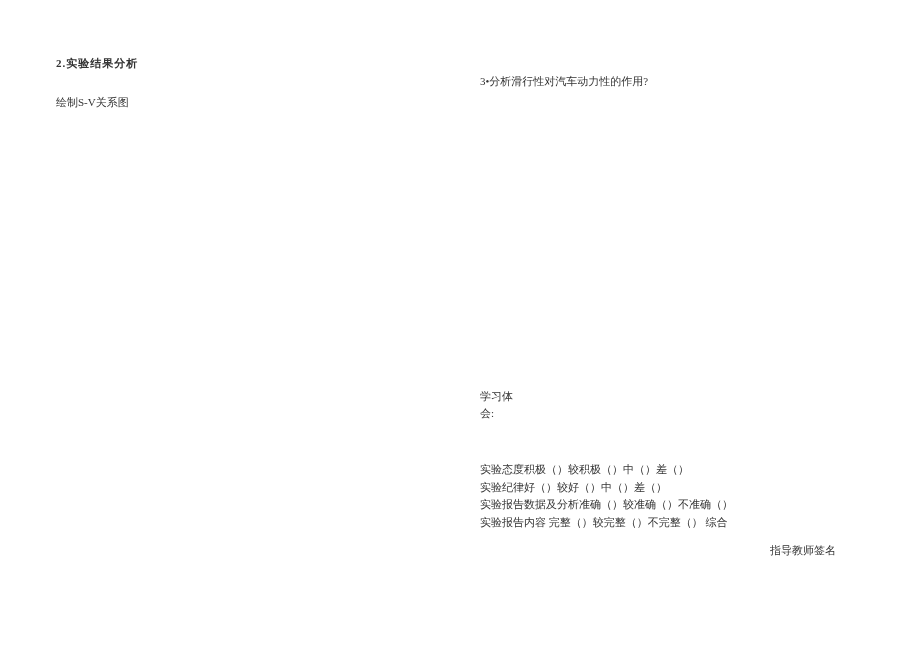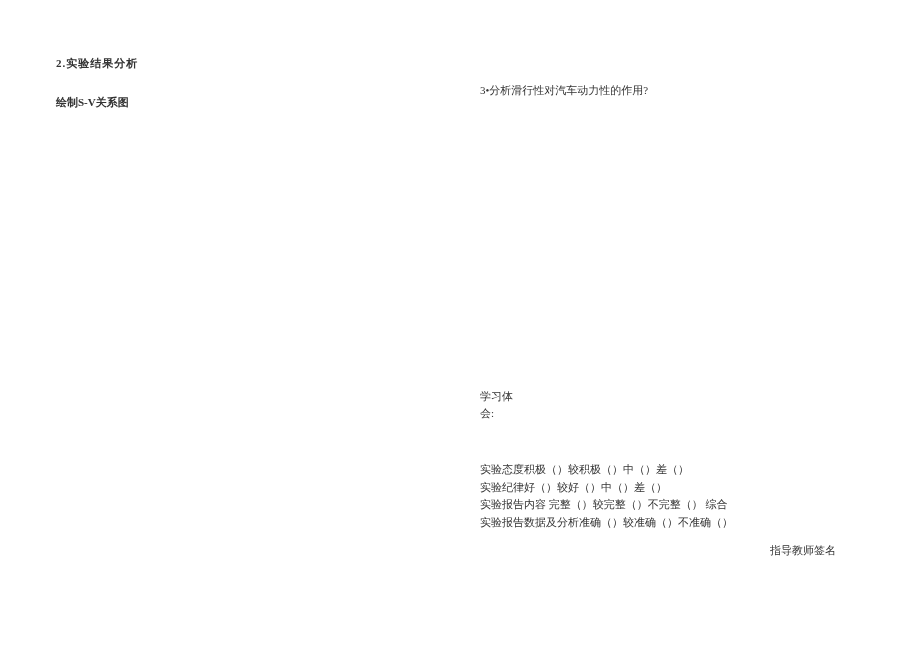--- a/index.html
+++ b/index.html
@@ -18,31 +18,31 @@
     }
     .left-column {
       position: absolute;
       left: 56px;
       top: 56px;
       width: 380px;
     }
     .right-column {
       position: absolute;
       left: 480px;
-      top: 83px;
+      top: 74px;
       width: 380px;
       font-family: Liberation Serif, serif;
     }
     .section-title {
       font-weight: bold;
       margin-bottom: 24px;
       letter-spacing: 1px;
     }
     .sub-text {
-      font-weight: bold;
+      font-weight: normal;
       margin-bottom: 24px;
     }
     .spacer-sv {
       height: 185px;
     }
     .spacer-vt {
       height: 60px;
     }
     .question-3 {
       font-weight: normal;
@@ -83,18 +83,18 @@
 </div>
 
 <div class="study-block">
   <div class="study-label">
     <span>学习体</span><br>
     <span>会:</span>
   </div>
   <div class="grade-block">
     <div>实验态度积极（）较积极（）中（）差（）</div>
     <div>实验纪律好（）较好（）中（）差（）</div>
+    <div>实验报告数据及分析准确（）较准确（）不准确（）</div>
     <div>实验报告内容 完整（）较完整（）不完整（） 综合</div>
-    <div>实验报告数据及分析准确（）较准确（）不准确（）</div>
   </div>
 </div>
 
 <div class="signature">指导教师签名</div>
 
 </body></html>

